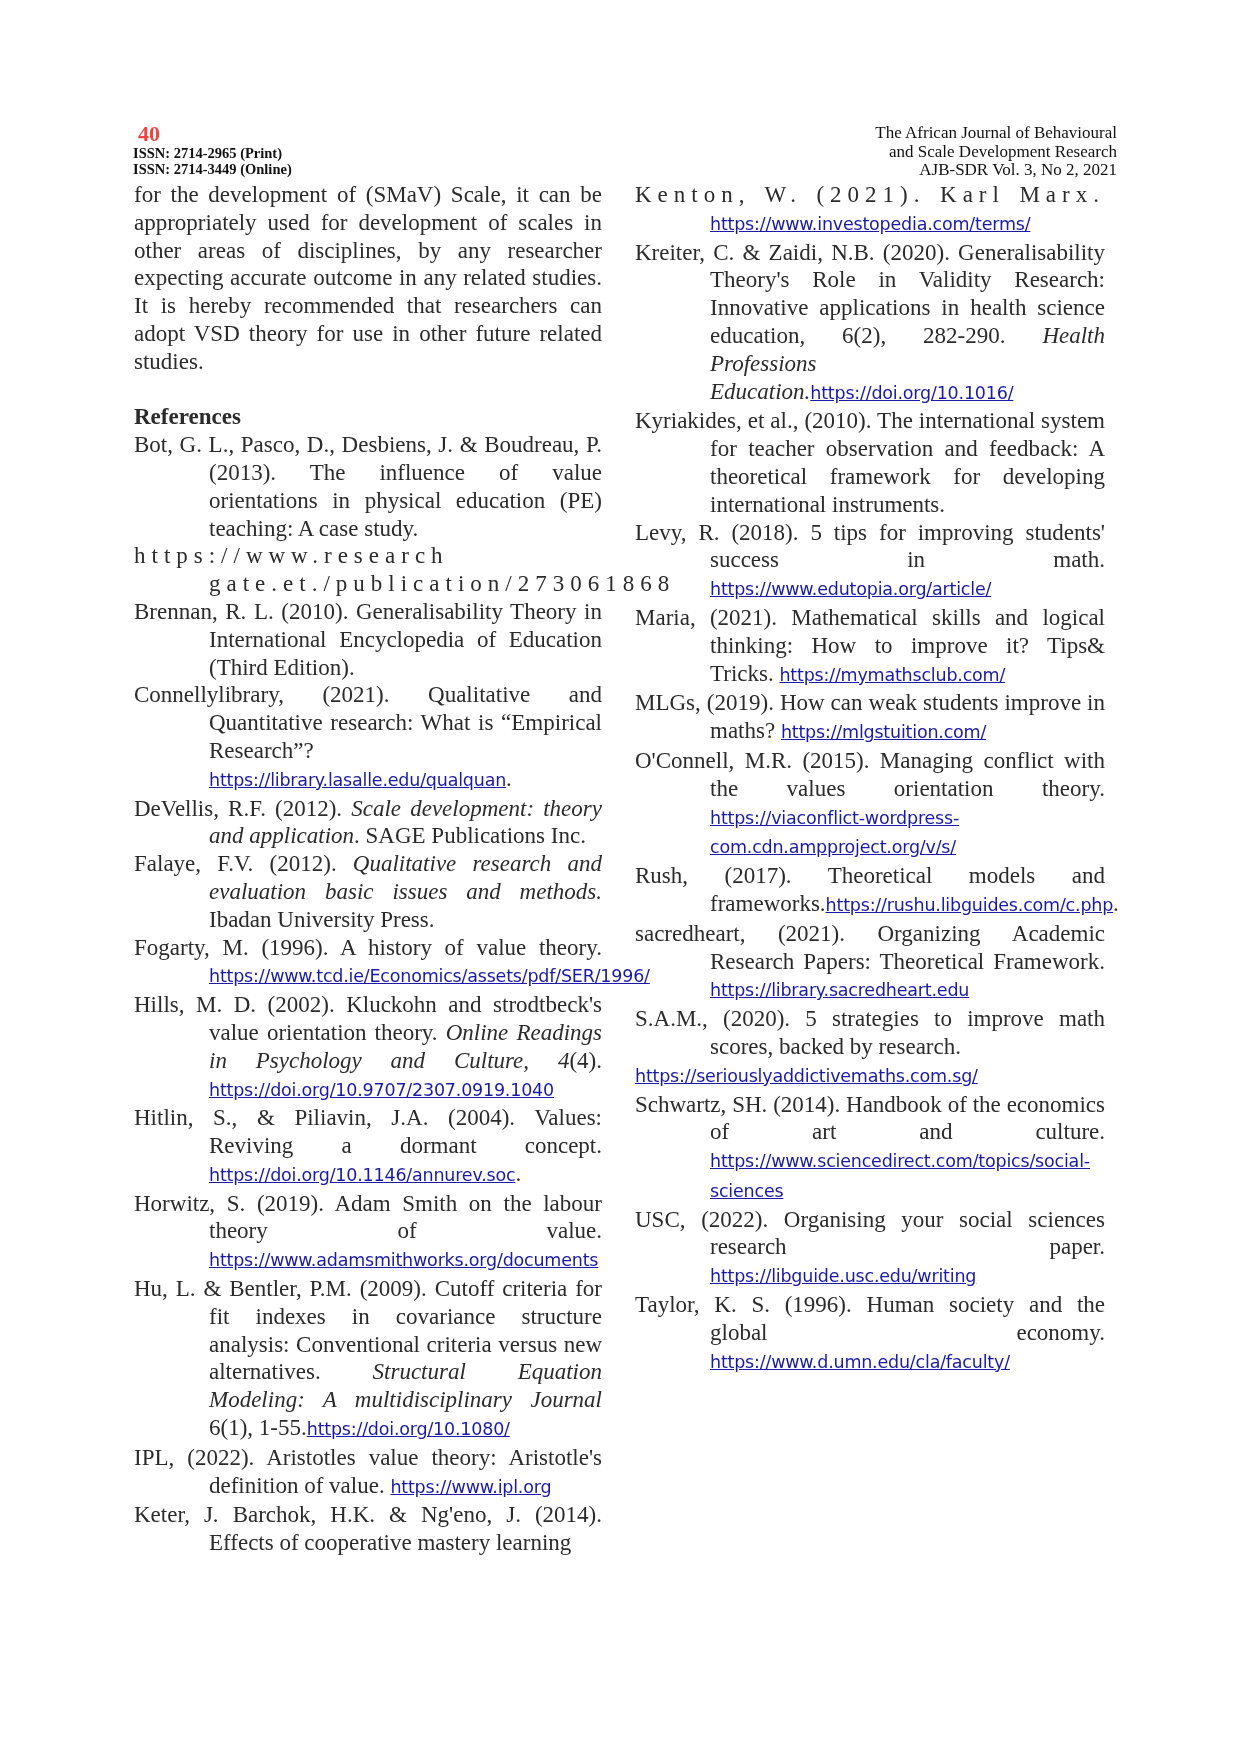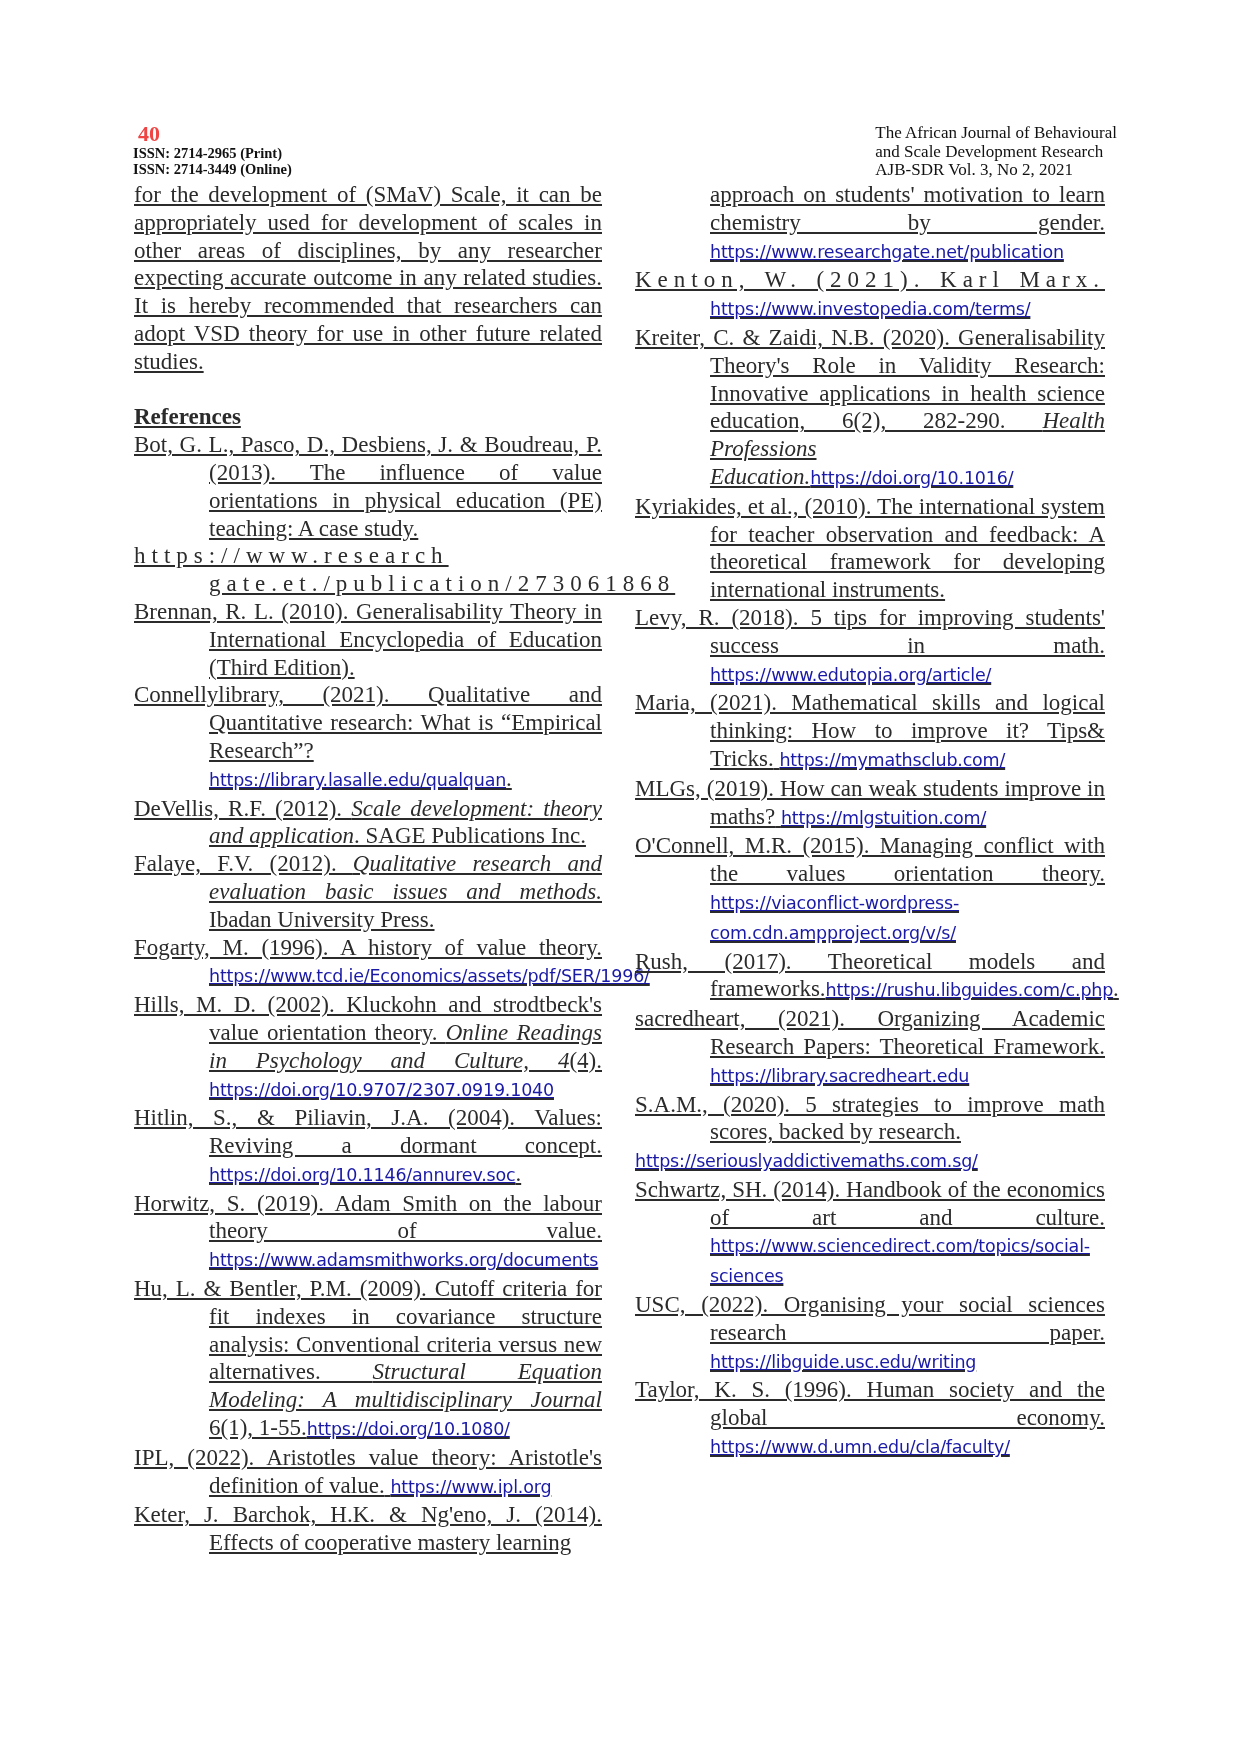--- a/index.html
+++ b/index.html
@@ -10,26 +10,26 @@
     }
     .page-number {
       position: absolute; left: 138px; top: 124px;
       font-weight: bold; font-size: 22px; line-height: 20px; color: #ef4444;
     }
     .issn {
       position: absolute; left: 133px; top: 145px;
       font-weight: bold; font-size: 14.5px; line-height: 16px; color: #111;
     }
     .journal-header {
-      position: absolute; right: 124px; top: 124px; text-align: left;
+      position: absolute; right: 124px; top: 124px; text-align: right;
       font-size: 17px; line-height: 18.5px; color: #111;
     }
     .col {
       position: absolute; top: 181px; width: 468px;
-      font-size: 23px; line-height: 27.8px; text-decoration: underline;
+      font-size: 23px; line-height: 27.8px;
     }
     .col-left { left: 134px; }
     .col-right { left: 635px; top: 181px; width: 470px; }
     .para { text-align: justify; text-align-last: left; margin: 0; }
     .gap { height: 27.8px; }
     .refs-heading { font-weight: bold; margin: 0; font-size: 23px; }
     .ref {
       padding-left: 75px; text-indent: -75px;
       text-align: justify; margin: 0;
     }
@@ -71,21 +71,20 @@
   <p class="ref"><span>Fogarty, M. (1996). A history of value theory.</span> <a class="link">https://www.tcd.ie/Economics/assets/pdf/SER/1996/</a></p>
   <p class="ref"><span>Hills, M. D. (2002). Kluckohn and strodtbeck's value orientation theory. </span><i>Online Readings in Psychology and Culture, 4</i><span>(4).</span> <a class="link">https://doi.org/10.9707/2307.0919.1040</a></p>
   <p class="ref"><span>Hitlin, S., &amp; Piliavin, J.A. (2004). Values: Reviving a dormant concept.</span> <a class="link">https://doi.org/10.1146/annurev.soc</a><span>.</span></p>
   <p class="ref"><span>Horwitz, S. (2019). Adam Smith on the labour theory of value.</span> <a class="link">https://www.adamsmithworks.org/documents</a></p>
   <p class="ref"><span>Hu, L. &amp; Bentler, P.M. (2009). Cutoff criteria for fit indexes in covariance structure analysis: Conventional criteria versus new alternatives. </span><i>Structural Equation Modeling: A multidisciplinary Journal</i><span> 6(1), 1-55.</span><a class="link">https://doi.org/10.1080/</a></p>
   <p class="ref"><span>IPL, (2022). Aristotles value theory: Aristotle's definition of value.</span> <a class="link">https://www.ipl.org</a></p>
   <p class="ref"><span>Keter, J. Barchok, H.K. &amp; Ng'eno, J. (2014). Effects of cooperative mastery learning</span></p>
 </div>
 
 <div class="col col-right">
-  <p class="ref cont" style="padding-left:75px;"><span>approach on students' motivation to learn chemistry by gender.</span> <a class="link">https://www.researchgate.net/publication</a></p>
   <p class="ref"><span class="spaced">Kenton, W. (2021). Karl Marx.</span> <a class="link">https://www.investopedia.com/terms/</a></p>
   <p class="ref"><span>Kreiter, C. &amp; Zaidi, N.B. (2020). Generalisability Theory's Role in Validity Research: Innovative applications in health science education, 6(2), 282-290. </span><i>Health Professions Education.</i><a class="link">https://doi.org/10.1016/</a></p>
   <p class="ref"><span>Kyriakides, et al., (2010). The international system for teacher observation and feedback: A theoretical framework for developing international instruments.</span></p>
   <p class="ref"><span>Levy, R. (2018). 5 tips for improving students' success in math.</span> <a class="link">https://www.edutopia.org/article/</a></p>
   <p class="ref"><span>Maria, (2021). Mathematical skills and logical thinking: How to improve it? Tips&amp; Tricks.</span> <a class="link">https://mymathsclub.com/</a></p>
   <p class="ref"><span>MLGs, (2019). How can weak students improve in maths?</span> <a class="link">https://mlgstuition.com/</a></p>
   <p class="ref"><span>O'Connell, M.R. (2015). Managing conflict with the values orientation theory.</span> <a class="link">https://viaconflict-wordpress-com.cdn.ampproject.org/v/s/</a></p>
   <p class="ref"><span>Rush, (2017). Theoretical models and frameworks.</span><a class="link">https://rushu.libguides.com/c.php</a><span>.</span></p>
   <p class="ref"><span>sacredheart, (2021). Organizing Academic Research Papers: Theoretical Framework.</span> <a class="link">https://library.sacredheart.edu</a></p>
   <p class="ref"><span>S.A.M., (2020). 5 strategies to improve math scores, backed by research.</span></p>

